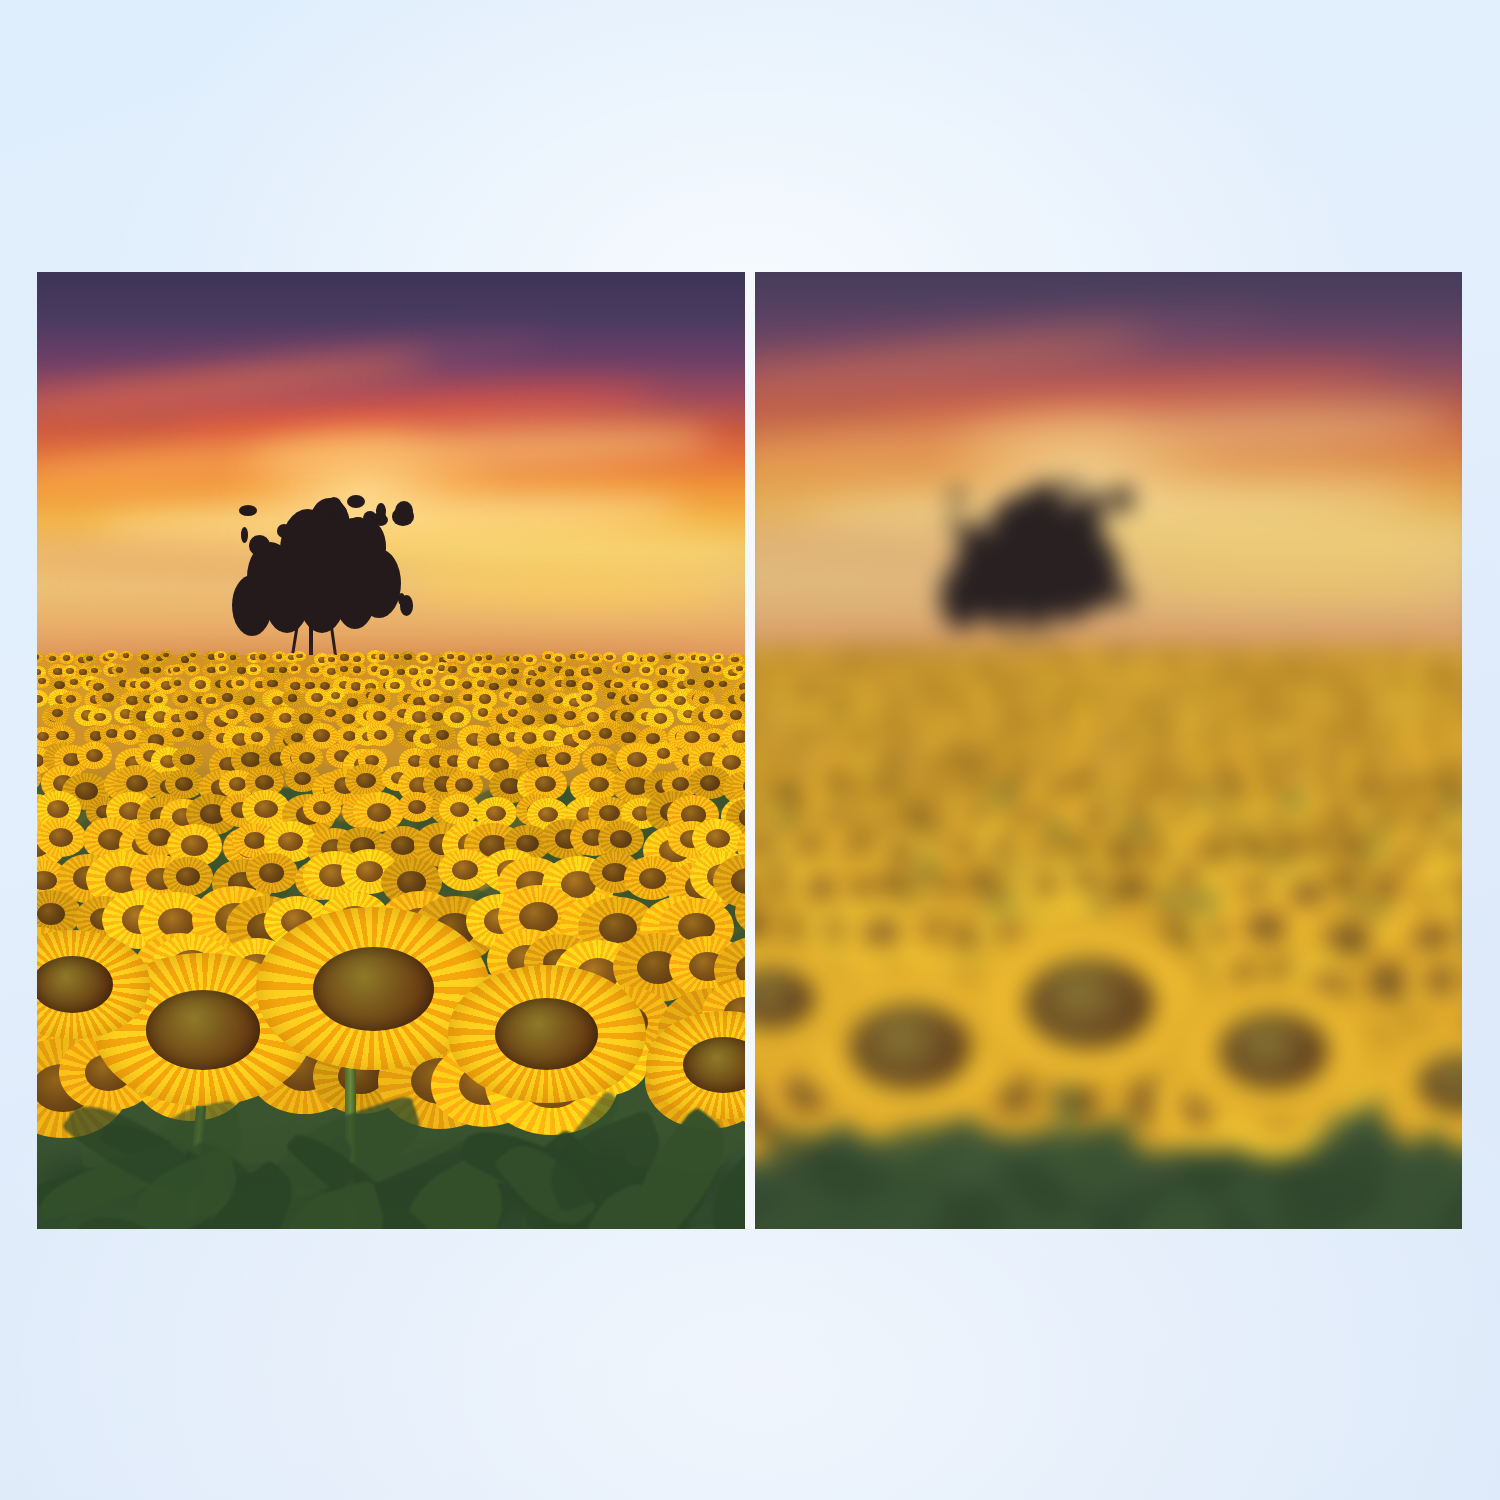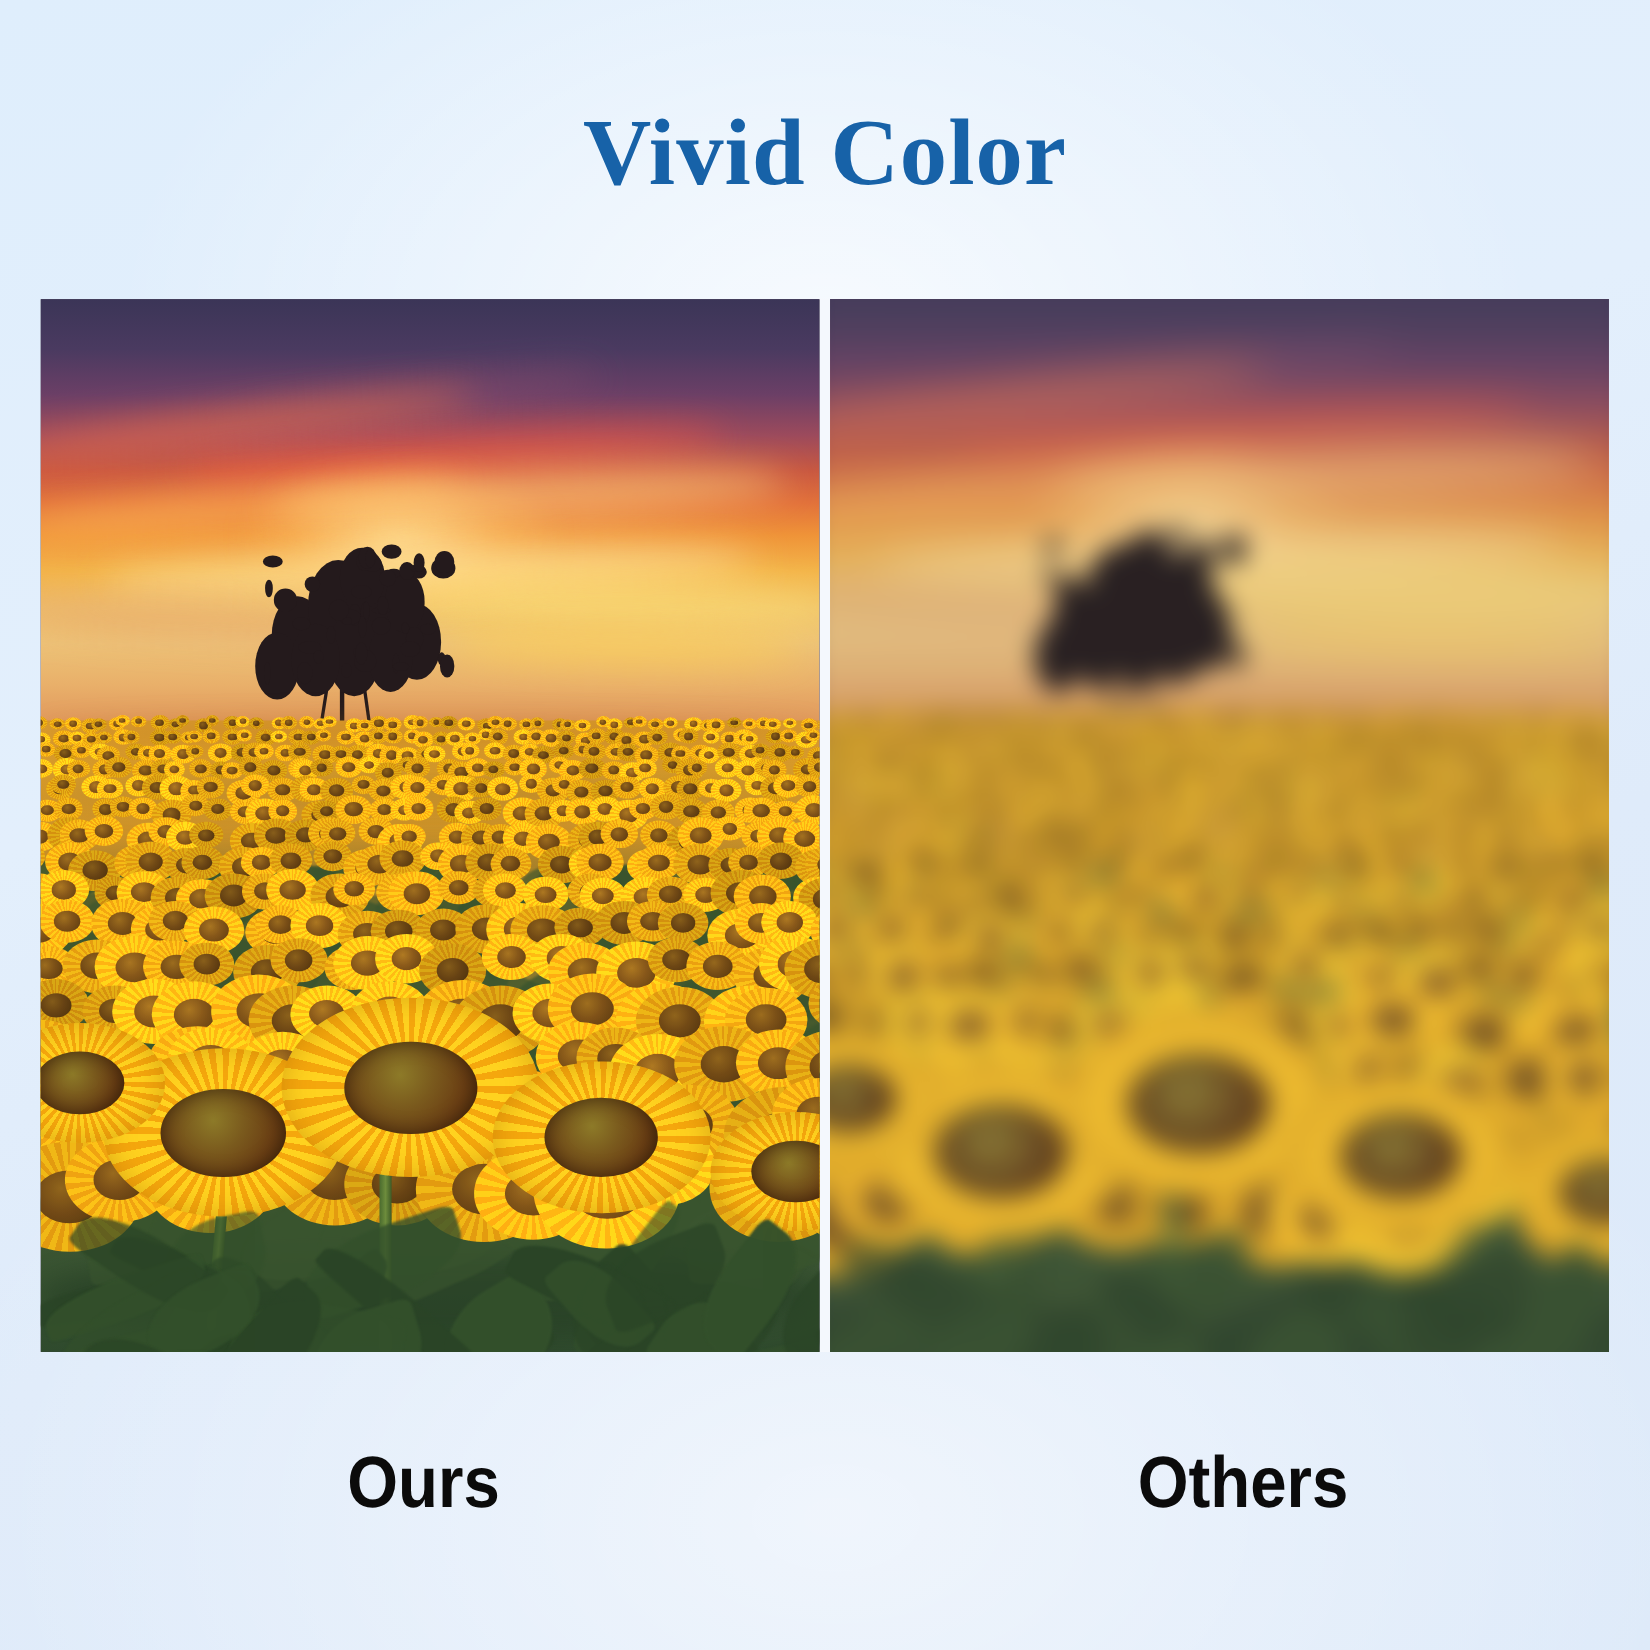--- a/index.html
+++ b/index.html
@@ -154,21 +154,20 @@
     font-family:"Liberation Sans", sans-serif;
     font-weight:700;font-size:62px;color:#0b0b0b;
     transform:scaleX(.92);letter-spacing:-1px;
   }
 </style>
 </head>
 <body>
 
 <div class="stage">
 
-  <div class="title">Vivid Color</div>
 
   <div class="compare">
 
     <div class="pane left">
       <div class="scene" id="sceneLeft">
           <div class="sky">
             <div class="glow"></div>
             <div class="cl h"></div>
             <div class="cl a"></div>
             <div class="cl b"></div>
@@ -1644,19 +1643,15 @@
             <div class="leaf" style="left:71.9%;top:82.4%;width:16.7%;height:11.7%;transform:rotate(-20.9deg);opacity:0.72;background:#2a4426;"></div>
             <div class="leaf" style="left:13.2%;top:88.8%;width:15.7%;height:11.0%;transform:rotate(-21.9deg);opacity:0.83;background:#33502b;"></div>
             <div class="leaf" style="left:4.8%;top:98.8%;width:15.8%;height:11.0%;transform:rotate(30.4deg);opacity:0.75;background:#2a4426;"></div>
             <div class="leaf" style="left:93.8%;top:89.4%;width:13.1%;height:10.6%;transform:rotate(-48.6deg);opacity:0.72;background:#2a4426;"></div>
           </div>
         </div>
     </div>
 
   </div>
 
-  <div class="labels">
-    <div class="lbl ours">Ours</div>
-    <div class="lbl others">Others</div>
-  </div>
 
 
 </div>
 
 </body></html>

